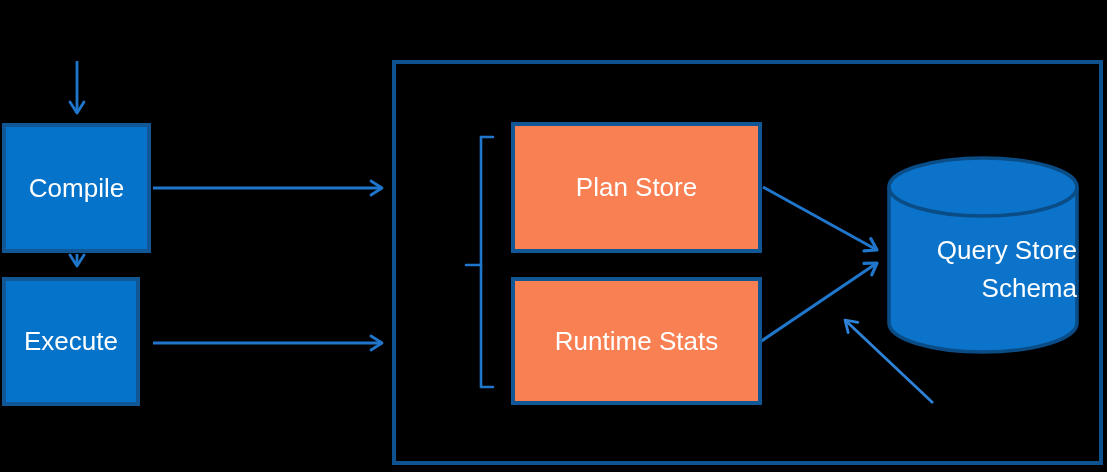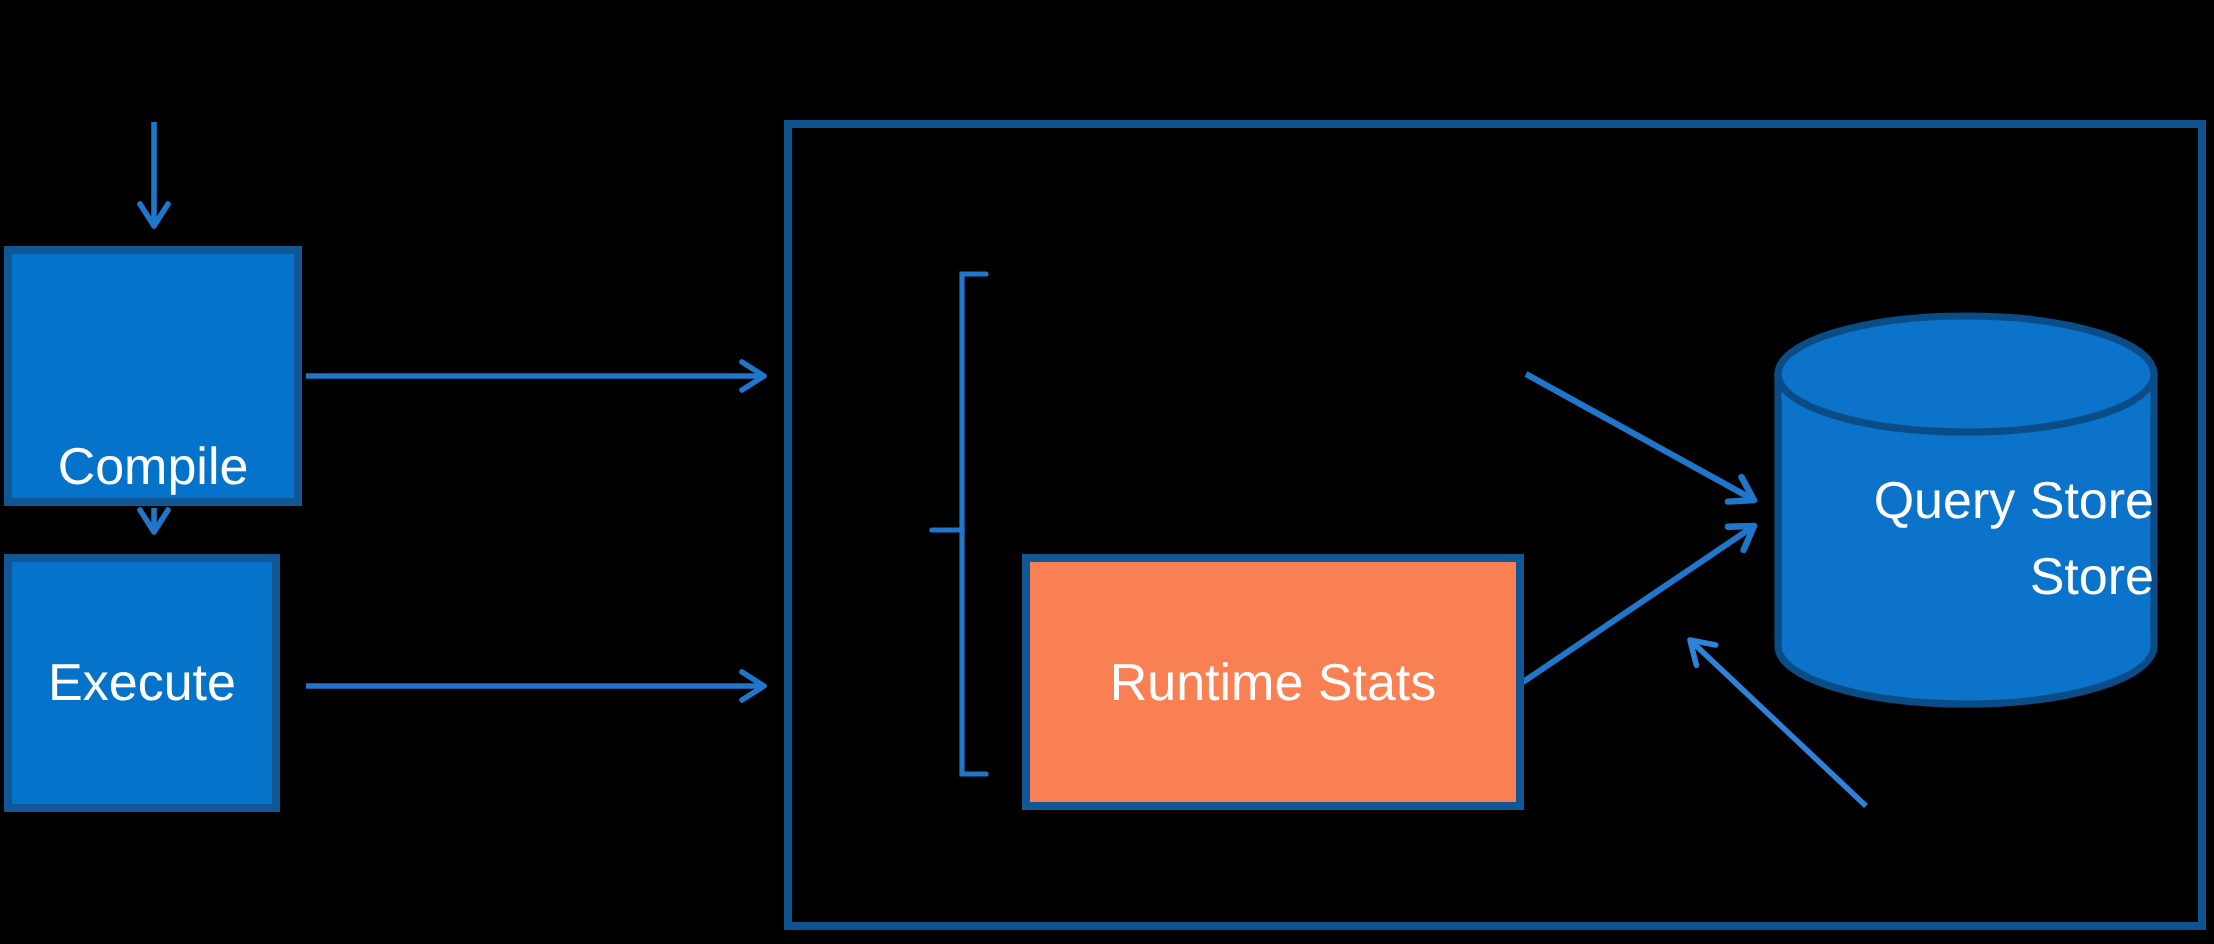--- a/index.html
+++ b/index.html
@@ -85,31 +85,34 @@
     <path d="M760 342 L877 263" fill="none" stroke="#1f76cb" stroke-width="3" marker-end="url(#chev-blue-bold)"></path>
 
     <path d="M933 403 L845 320" fill="none" stroke="#2e82d8" stroke-width="2.8" marker-end="url(#chev-light)"></path>
 
     <g>
       <path d="M889 187 V323 A94 29 0 0 0 1077 323 V187" fill="#0b73ca" stroke="#0a4c86" stroke-width="3.6" stroke-linejoin="round"></path>
       <ellipse cx="983" cy="187" rx="94" ry="29" fill="#0b73ca" stroke="#0a4c86" stroke-width="3.6"></ellipse>
     </g>
   </svg>
 
-  <div class="node node-blue" style="left:2px; top:123px; width:149px; height:130px;align-items:flex-end;">
+  <div class="node node-blue" style="left:2px; top:123px; width:149px; height:130px;">
     <span>Compile</span>
   </div>
 
   <div class="node node-blue" style="left:2px; top:277px; width:138px; height:129px;">
     <span>Execute</span>
   </div>
 
+  <div class="node node-orange" style="left:511px; top:122px; width:251px; height:131px;">
+    <span>Plan Store</span>
+  </div>
 
   <div class="node node-orange" style="left:511px; top:277px; width:251px; height:128px;">
     <span>Runtime Stats</span>
   </div>
 
   <div class="cyl-label">
     <div>Query Store</div>
-    <div>Store</div>
+    <div>Schema</div>
   </div>
 
 </div>
 
 </body></html>

